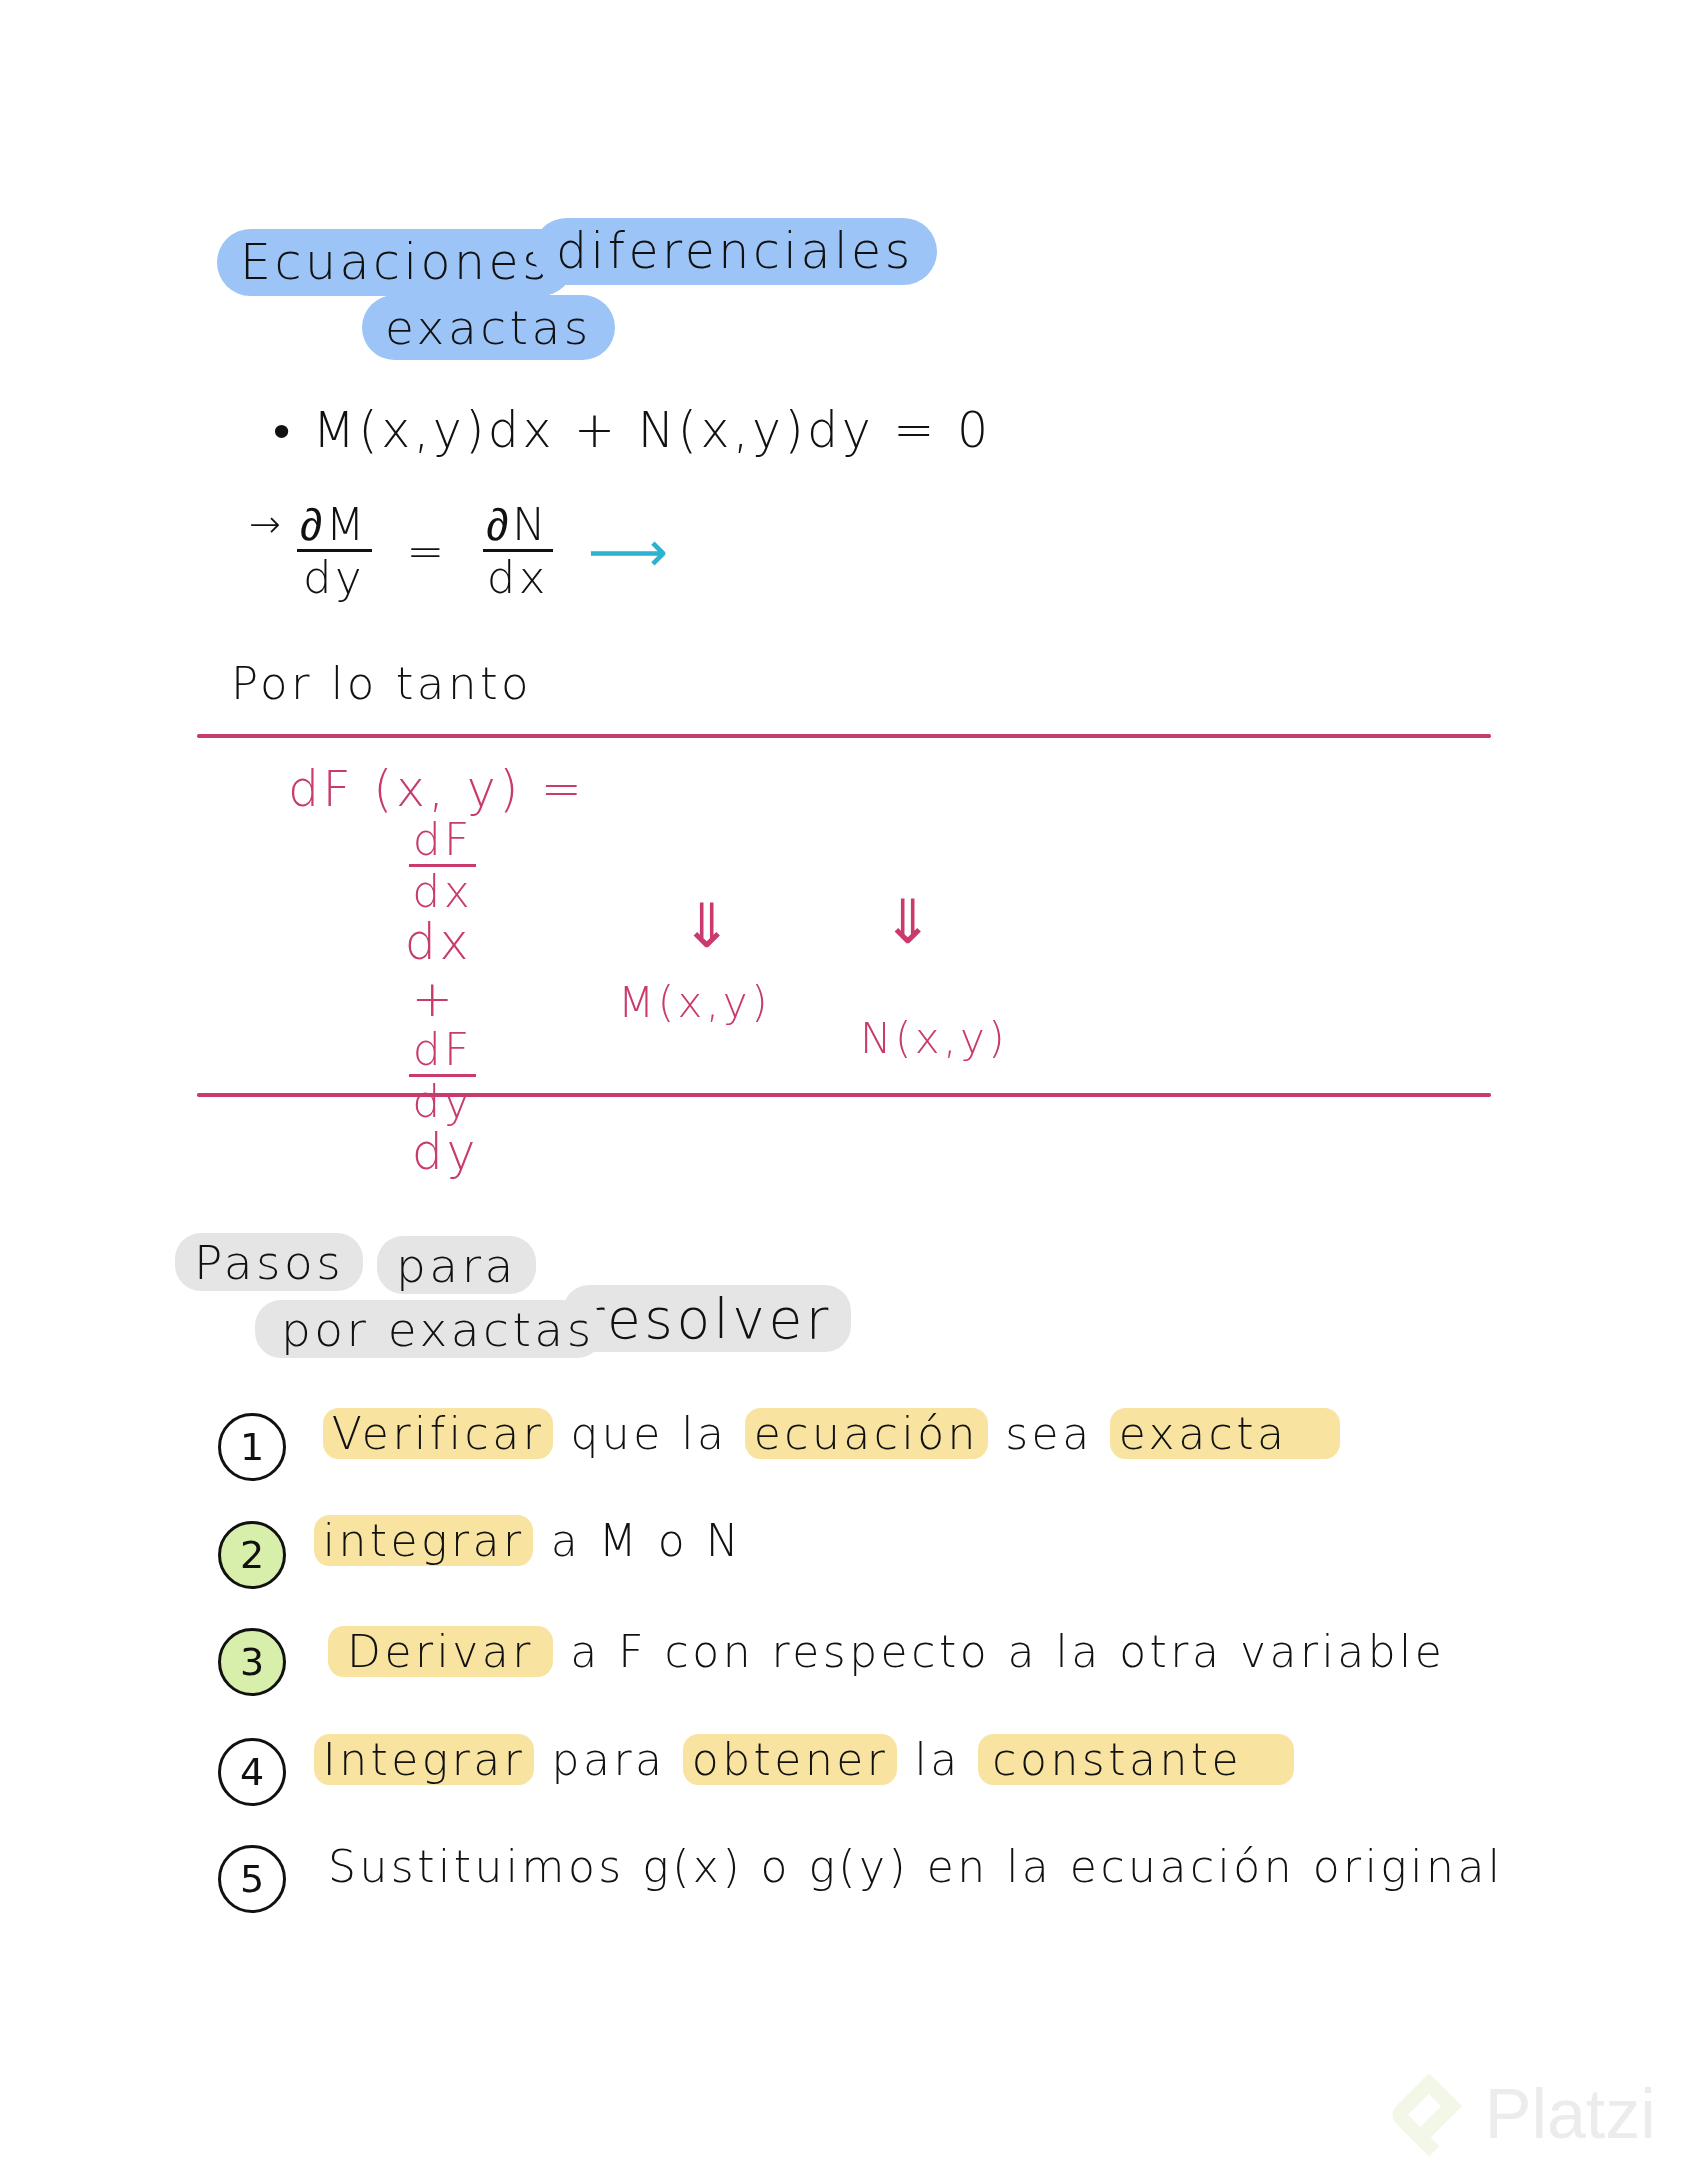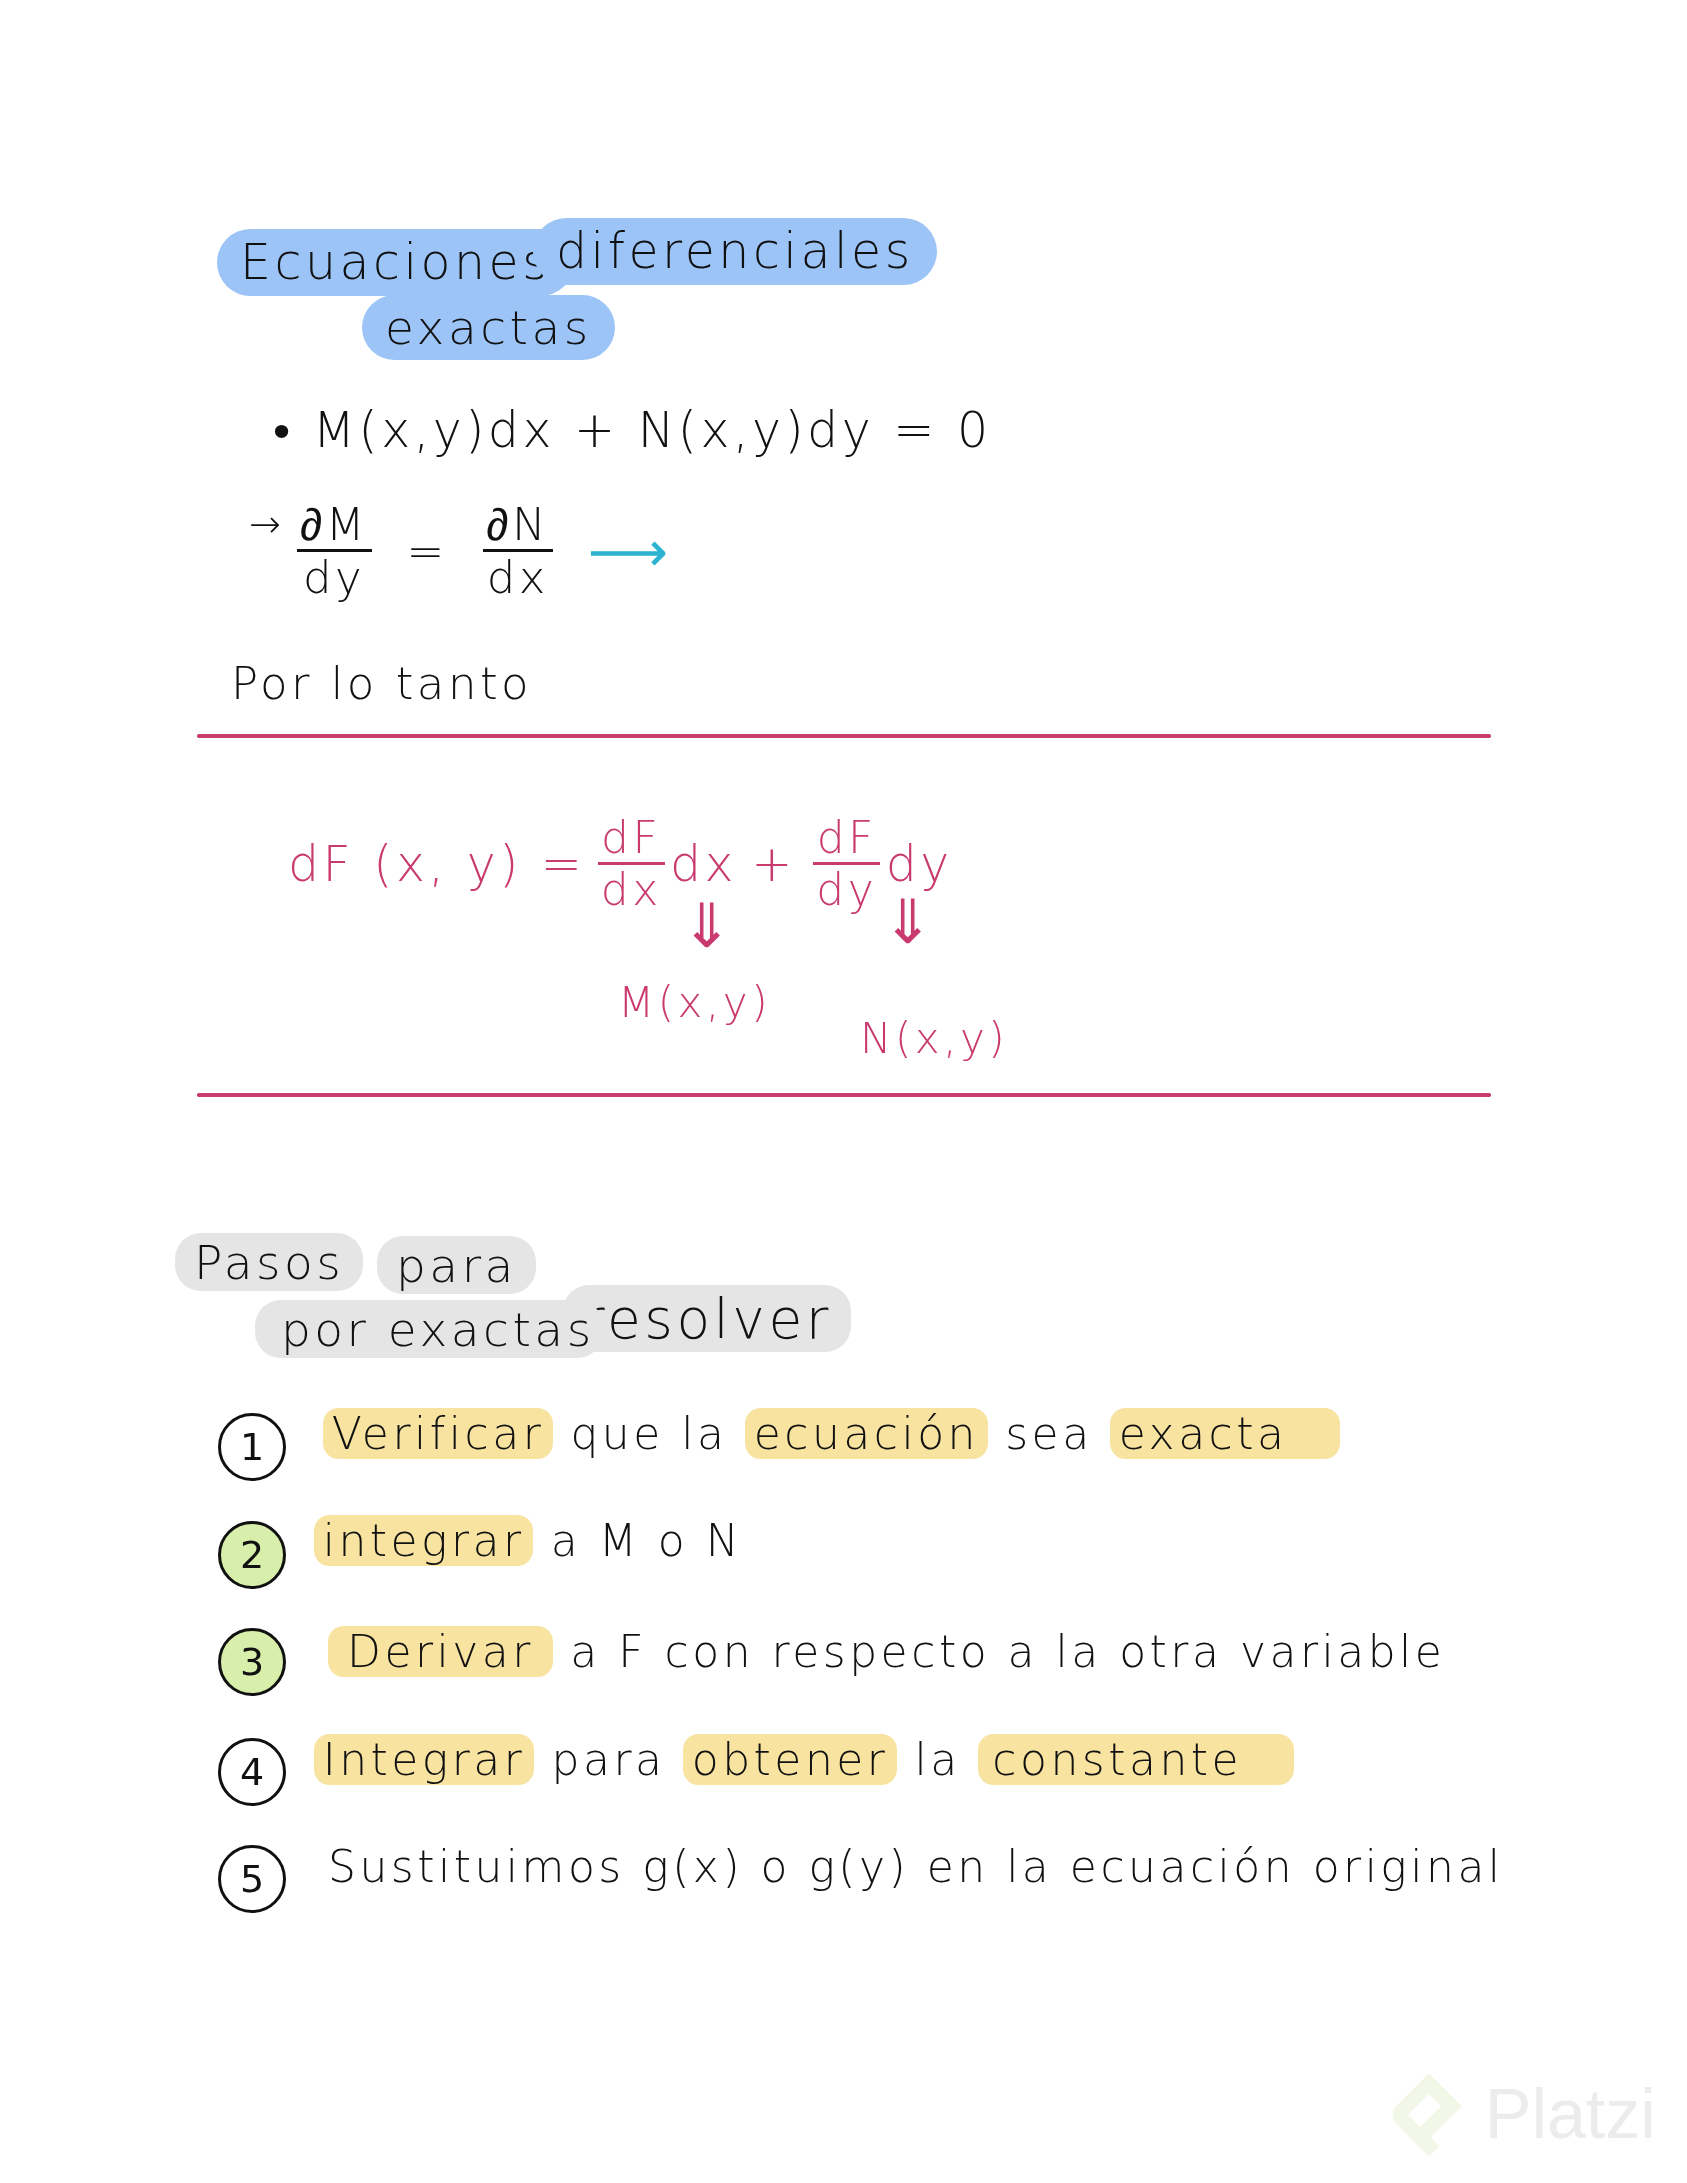--- a/index.html
+++ b/index.html
@@ -46,21 +46,21 @@
     <span class="den">dx</span>
   </span>
   <span class="cyan" style="font-size:56px; margin:0 17.5px 0 35px;">⟶</span>
 </div>
 
 <div class="abs hand" style="left:231px; top:657px; font-size:45px;">Por lo tanto</div>
 
 <div class="rule" style="top:734px;"></div>
 <div class="rule" style="top:1093px;"></div>
 
-<div class="abs hand pink" style="left:288px; top:816px; font-size:49px; display:flex; align-items:center;">
+<div class="abs hand pink" style="left:288px; top:761px; font-size:49px; display:flex; align-items:center;flex-direction:column;">
   <span style="margin-right:12.2px;">dF (x, y) =</span>
   <span class="frac" style="font-size:44px;">
     <span class="num">dF</span>
     <span class="den">dx</span>
   </span>
   <span style="margin:0 14px 0 5.2px;">dx</span>
   <span style="margin-right:17.5px;">+</span>
   <span class="frac" style="font-size:44px;">
     <span class="num">dF</span>
     <span class="den">dy</span>

